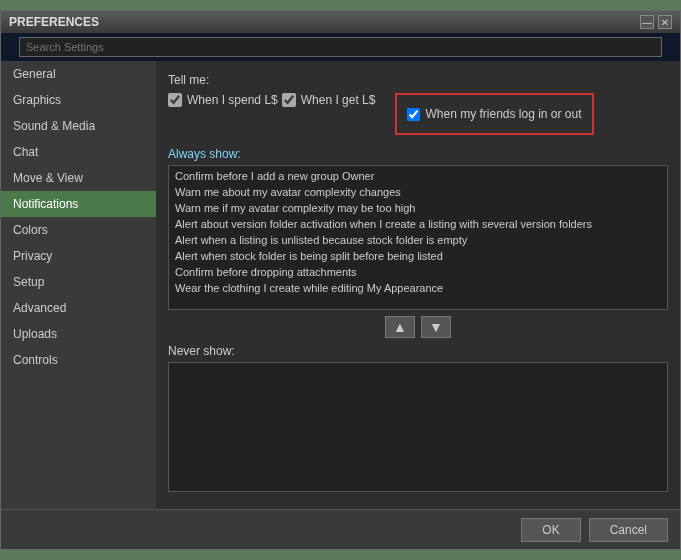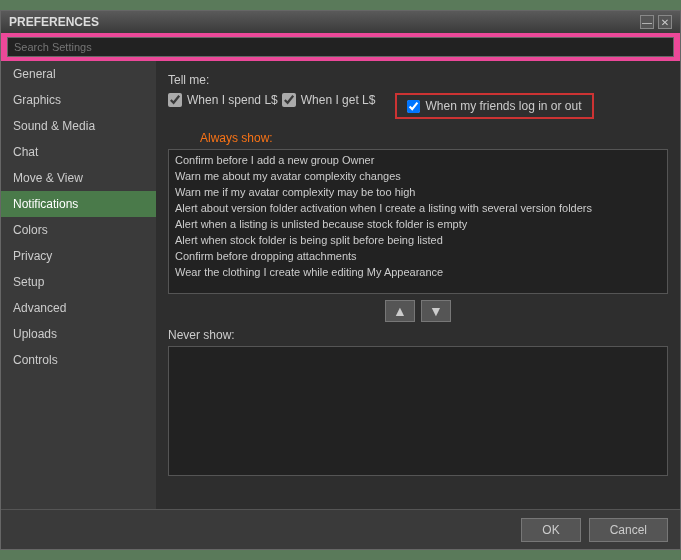--- a/index.html
+++ b/index.html
@@ -52,22 +52,22 @@
       border: 1px solid #888;
       color: #ccc;
       font-size: 10px;
       display: flex;
       align-items: center;
       justify-content: center;
       cursor: pointer;
     }
 
     .search-bar {
-      padding: 4px 6px;
-      background: #ec4899;
+      padding: 4px 18px;
+      background: #0f172a;
       flex-shrink: 0;
     }
 
     .search-input {
       width: 100%;
       background: #222;
       border: 1px solid #666;
       color: #ccc;
       padding: 3px 6px;
       font-size: 11px;
@@ -137,33 +137,32 @@
     }
 
     .checkbox-row input[type="checkbox"] {
       accent-color: #aaa;
       width: 14px;
       height: 14px;
     }
 
     .highlighted-box {
       border: 2px solid #cc3333;
-      padding: 4px 10px;
+      padding: 12px 10px;
       display: flex;
       align-items: center;
       gap: 5px;
       background: #2e2e2e;
       justify-content: space-between;
     }
 
     .always-show-label {
-      color: #f97316;
+      color: #7dd3fc;
       font-size: 12px;
       margin-bottom: 4px;
-      margin-left: 32px;
     }
 
     .list-box {
       background: #222;
       border: 1px solid #555;
       color: #ccc;
       font-size: 11px;
       height: 145px;
       overflow-y: auto;
       position: relative;

